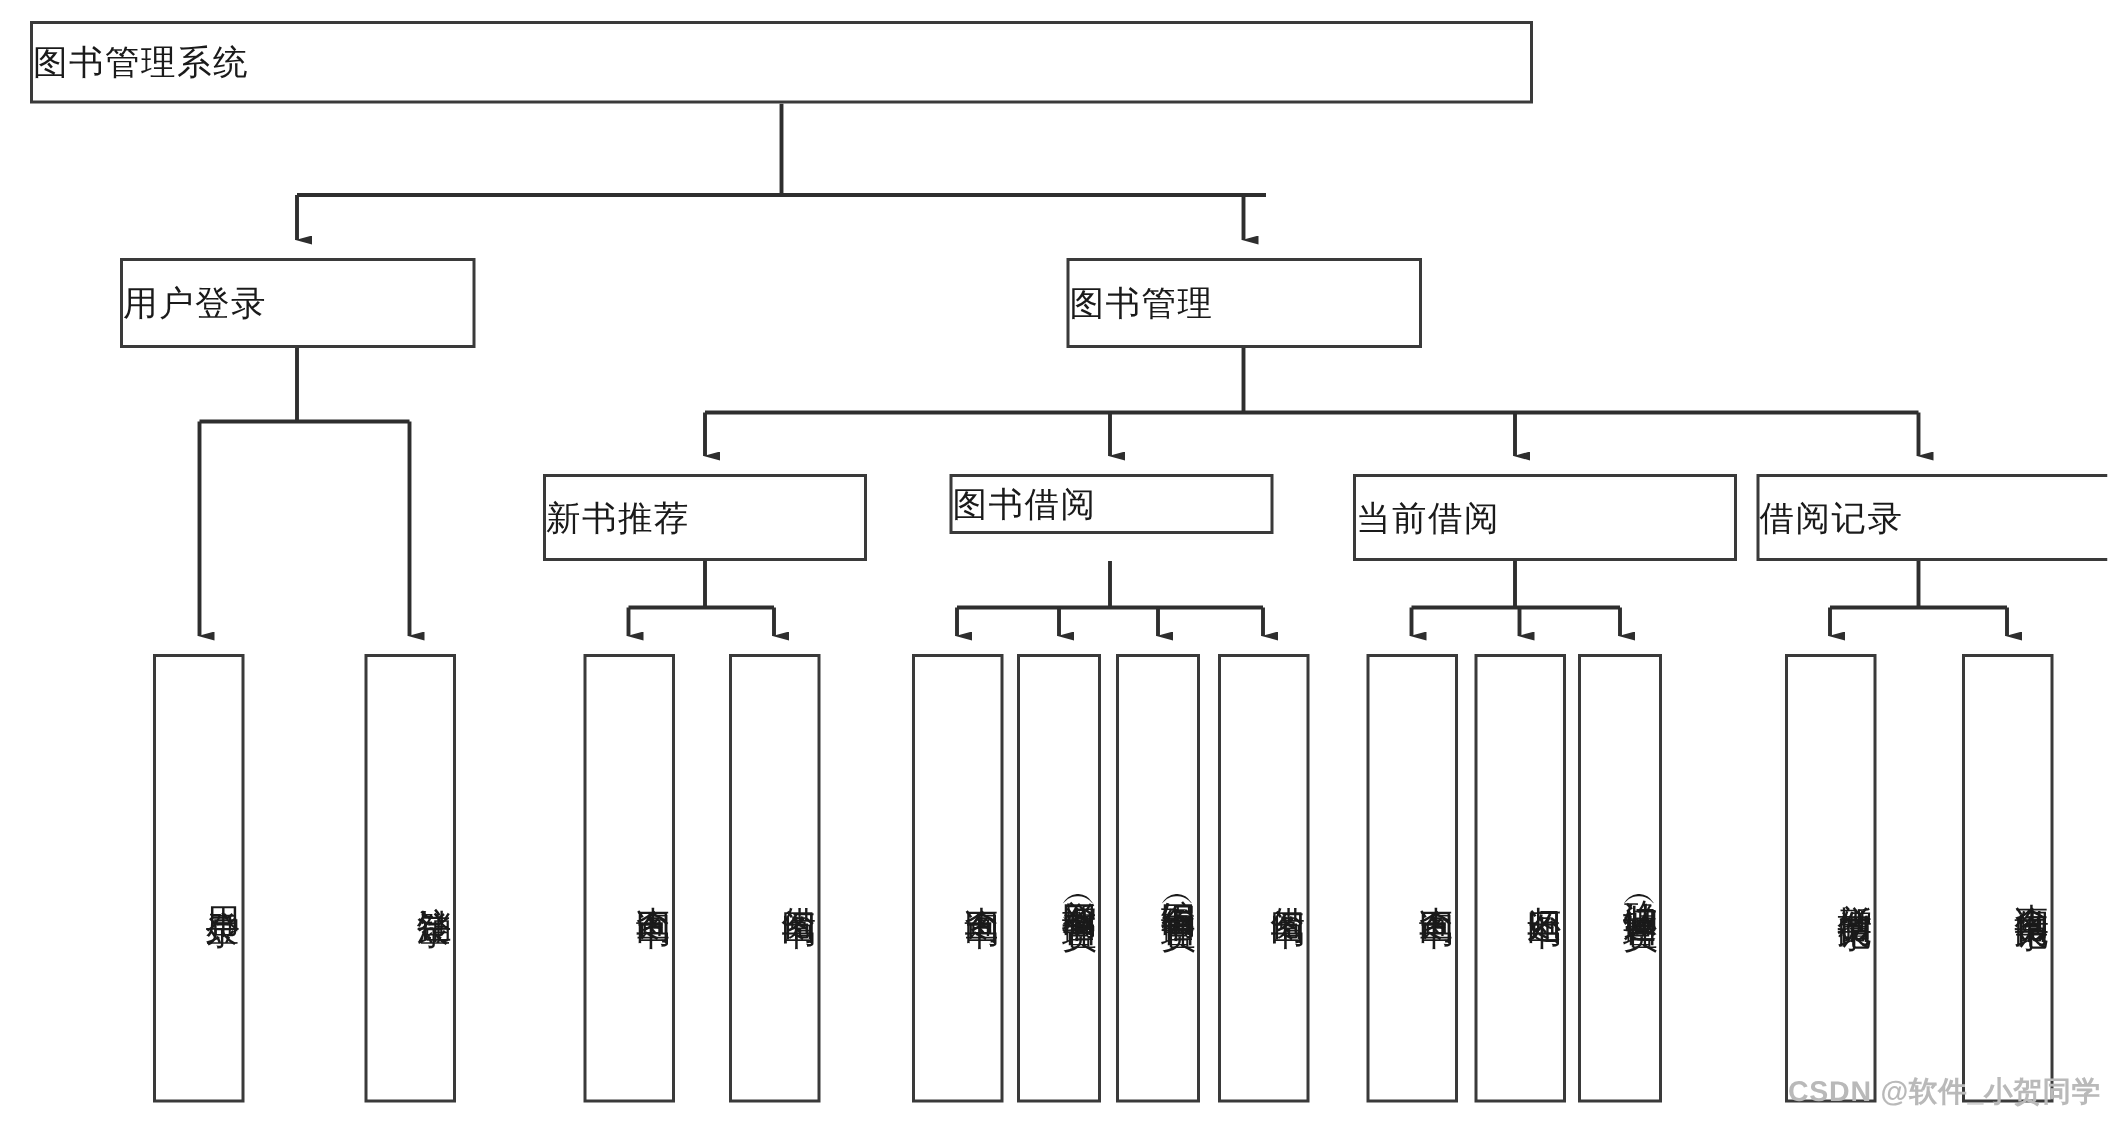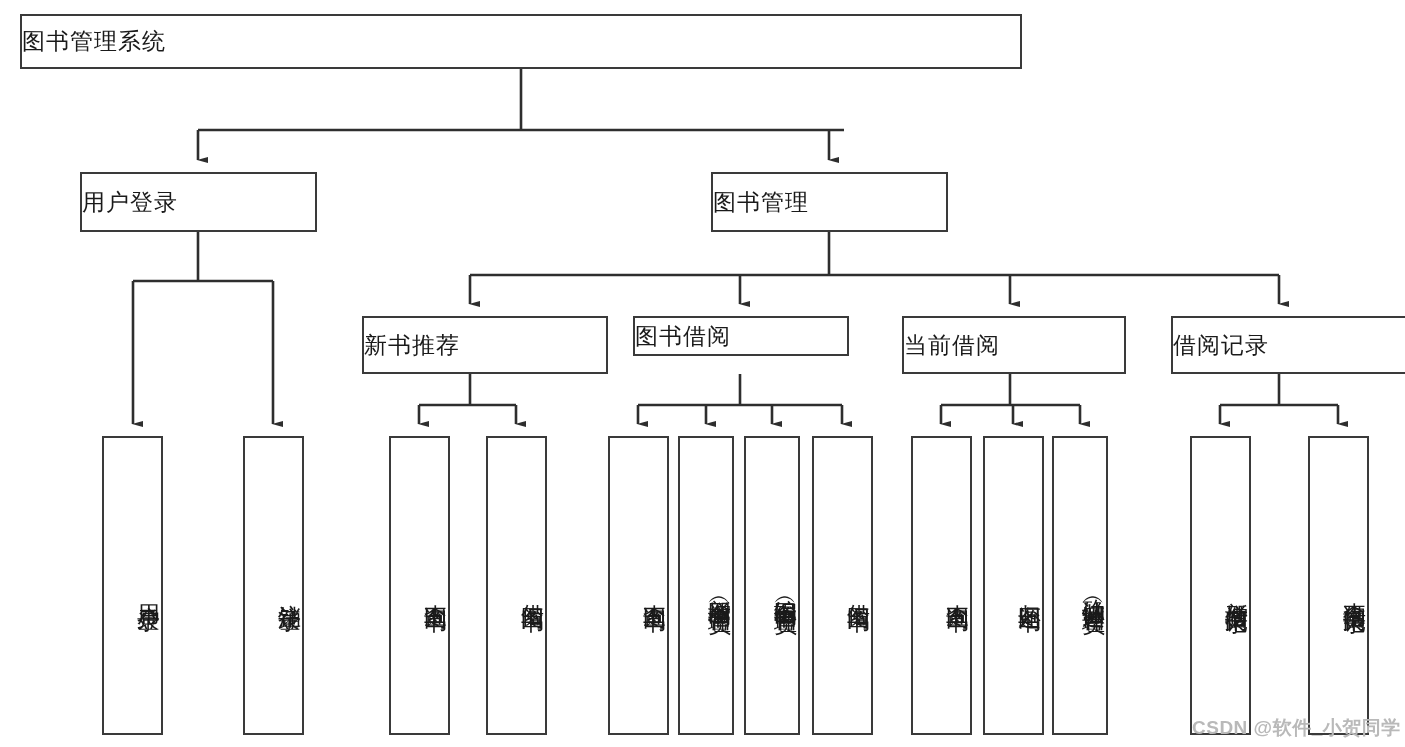--- a/index.html
+++ b/index.html
@@ -120,27 +120,27 @@
     <span>图书管理系统</span>
   </div>
 
   <div class="node horiz" style="left:80px; top:172px; width:237px; height:60px;">
     <span>用户登录</span>
   </div>
   <div class="node horiz" style="left:711px; top:172px; width:237px; height:60px;">
     <span>图书管理</span>
   </div>
 
-  <div class="node horiz" style="left:362px; top:316px; width:246px; height:58px;">
+  <div class="node horiz" style="left:362px; top:316px; width:216px; height:58px;">
     <span>新书推荐</span>
   </div>
   <div class="node horiz" style="left:633px; top:316px; width:216px; height:40px;">
     <span>图书借阅</span>
   </div>
-  <div class="node horiz" style="left:902px; top:316px; width:224px; height:58px;">
+  <div class="node horiz" style="left:902px; top:316px; width:256px; height:58px;">
     <span>当前借阅</span>
   </div>
   <div class="node horiz" style="left:1171px; top:316px; width:256px; height:58px;">
     <span>借阅记录</span>
   </div>
 
   <div class="node vert" style="left:102px; top:436px; width:61px; height:299px;">
     <span>用户登录</span>
   </div>
   <div class="node vert" style="left:243px; top:436px; width:61px; height:299px;">

